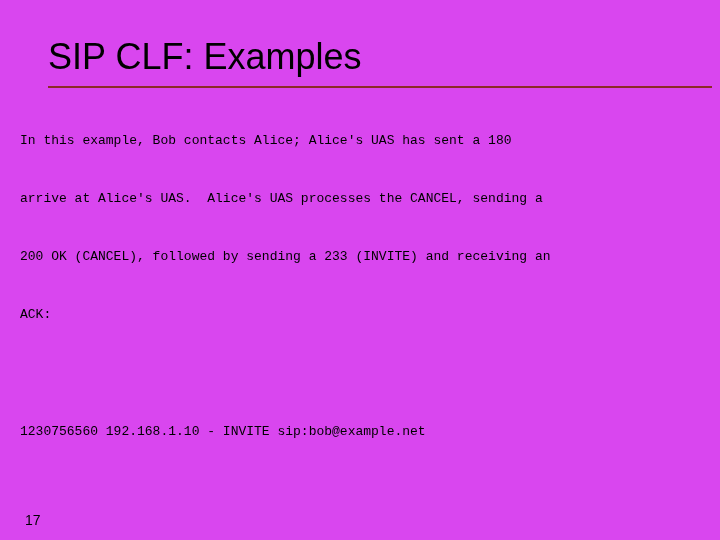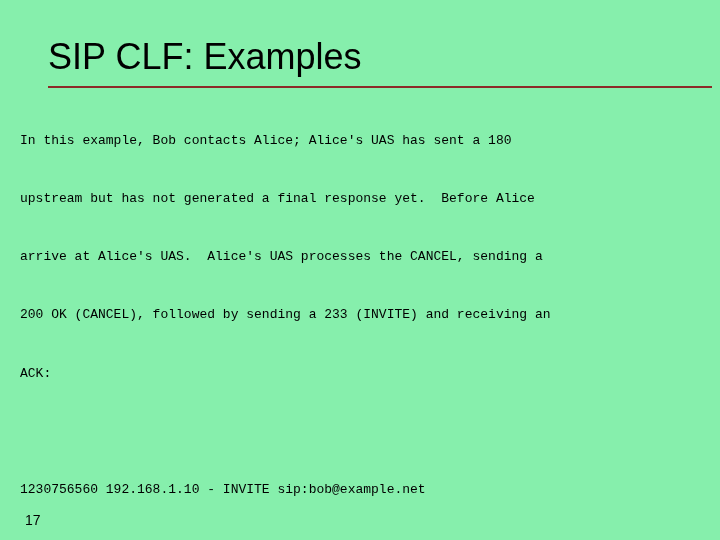--- a/index.html
+++ b/index.html
@@ -12,21 +12,21 @@
     background: #ffffff;
     font-family: "Liberation Sans", sans-serif;
     overflow: hidden;
     position: relative;
   }
 
   #slide {
     position: relative;
     width: 720px;
     height: 540px;
-    background: #86efac;
+    background: #d946ef;
   }
 
   
   #title-block {
     position: absolute;
     left: 48px;
     top: 36px;
     width: 664px;
   }
   #slide-title {
@@ -100,21 +100,20 @@
 
   <div id="title-block">
     <h1 id="slide-title">SIP CLF: Examples</h1>
     <div id="title-rule" style="background: rgb(140, 42, 40);"></div>
   </div>
 
   <div id="content">
 
     <div class="mono-block" id="paragraph-block">
       <span class="mono-line">In this example, Bob contacts Alice; Alice's UAS has sent a 180</span>
-      <span class="mono-line">upstream but has not generated a final response yet.  Before Alice</span>
       <span class="mono-line">arrive at Alice's UAS.  Alice's UAS processes the CANCEL, sending a</span>
       <span class="mono-line">200 OK (CANCEL), followed by sending a 233 (INVITE) and receiving an</span>
       <span class="mono-line">ACK:</span>
     </div>
 
     <div class="block-gap"></div>
 
     <div class="mono-block" id="log-block-1">
       <span class="mono-line">1230756560 192.168.1.10 - INVITE sip:bob@example.net</span>
       

